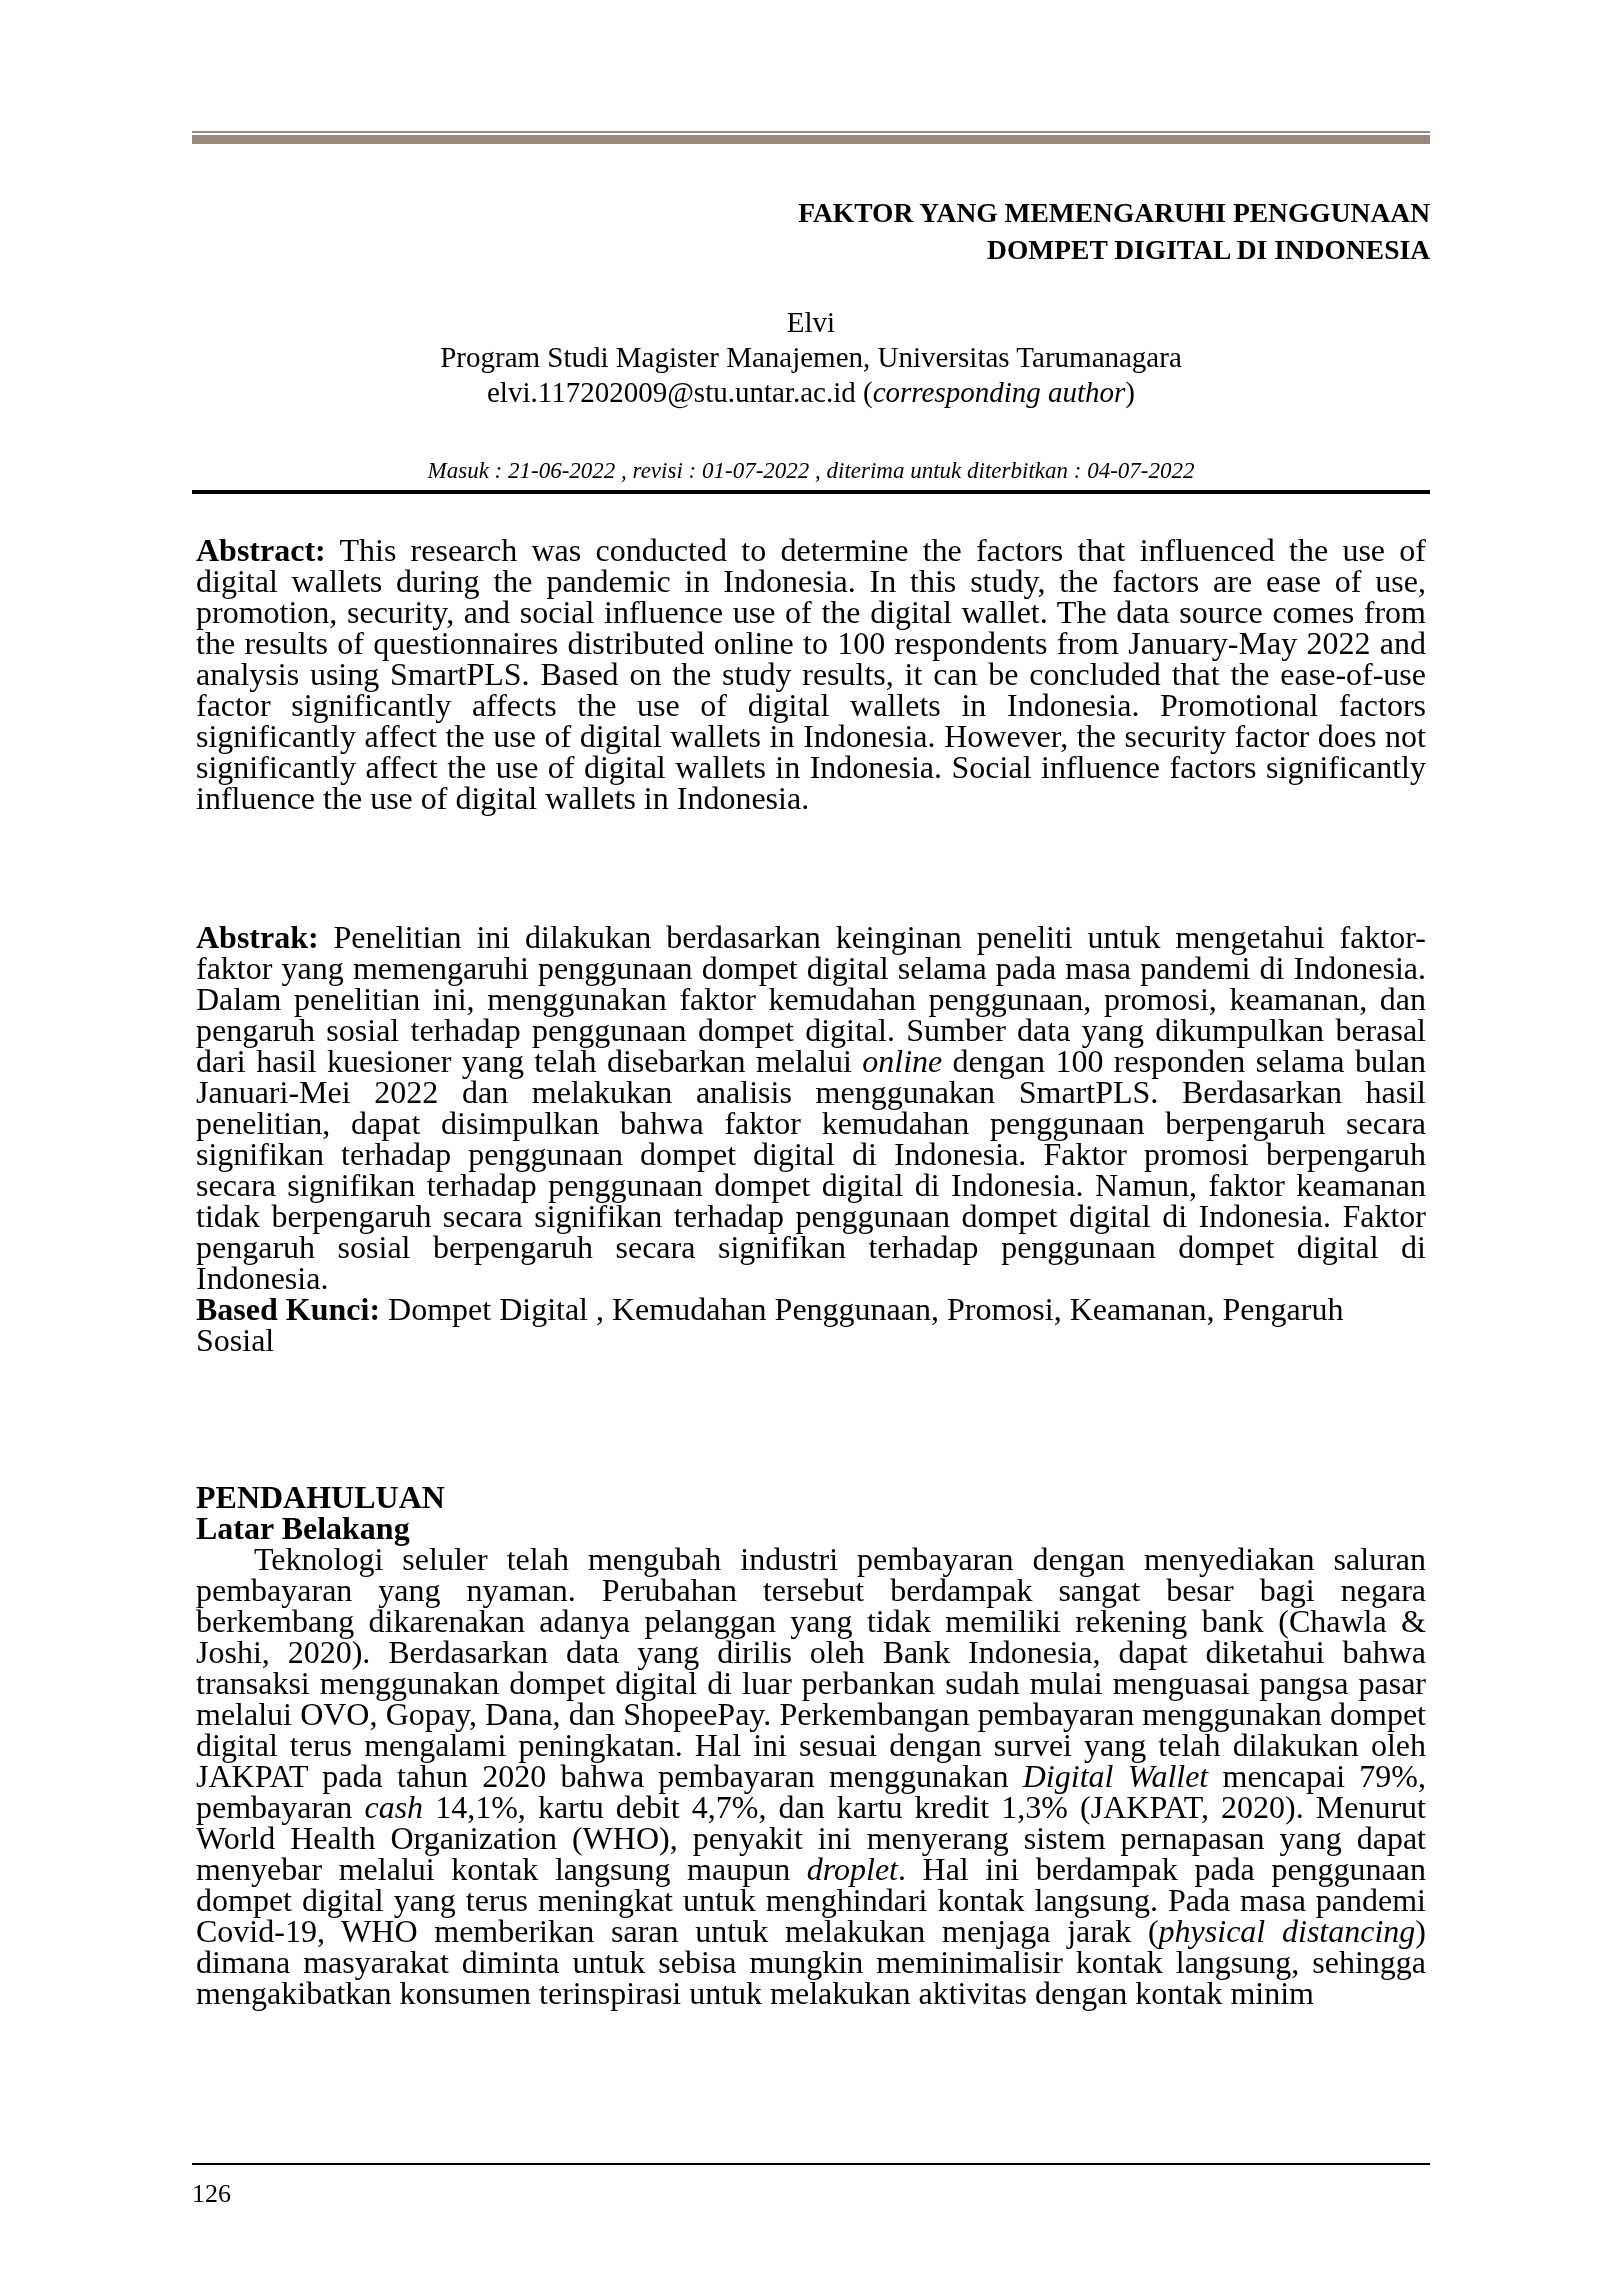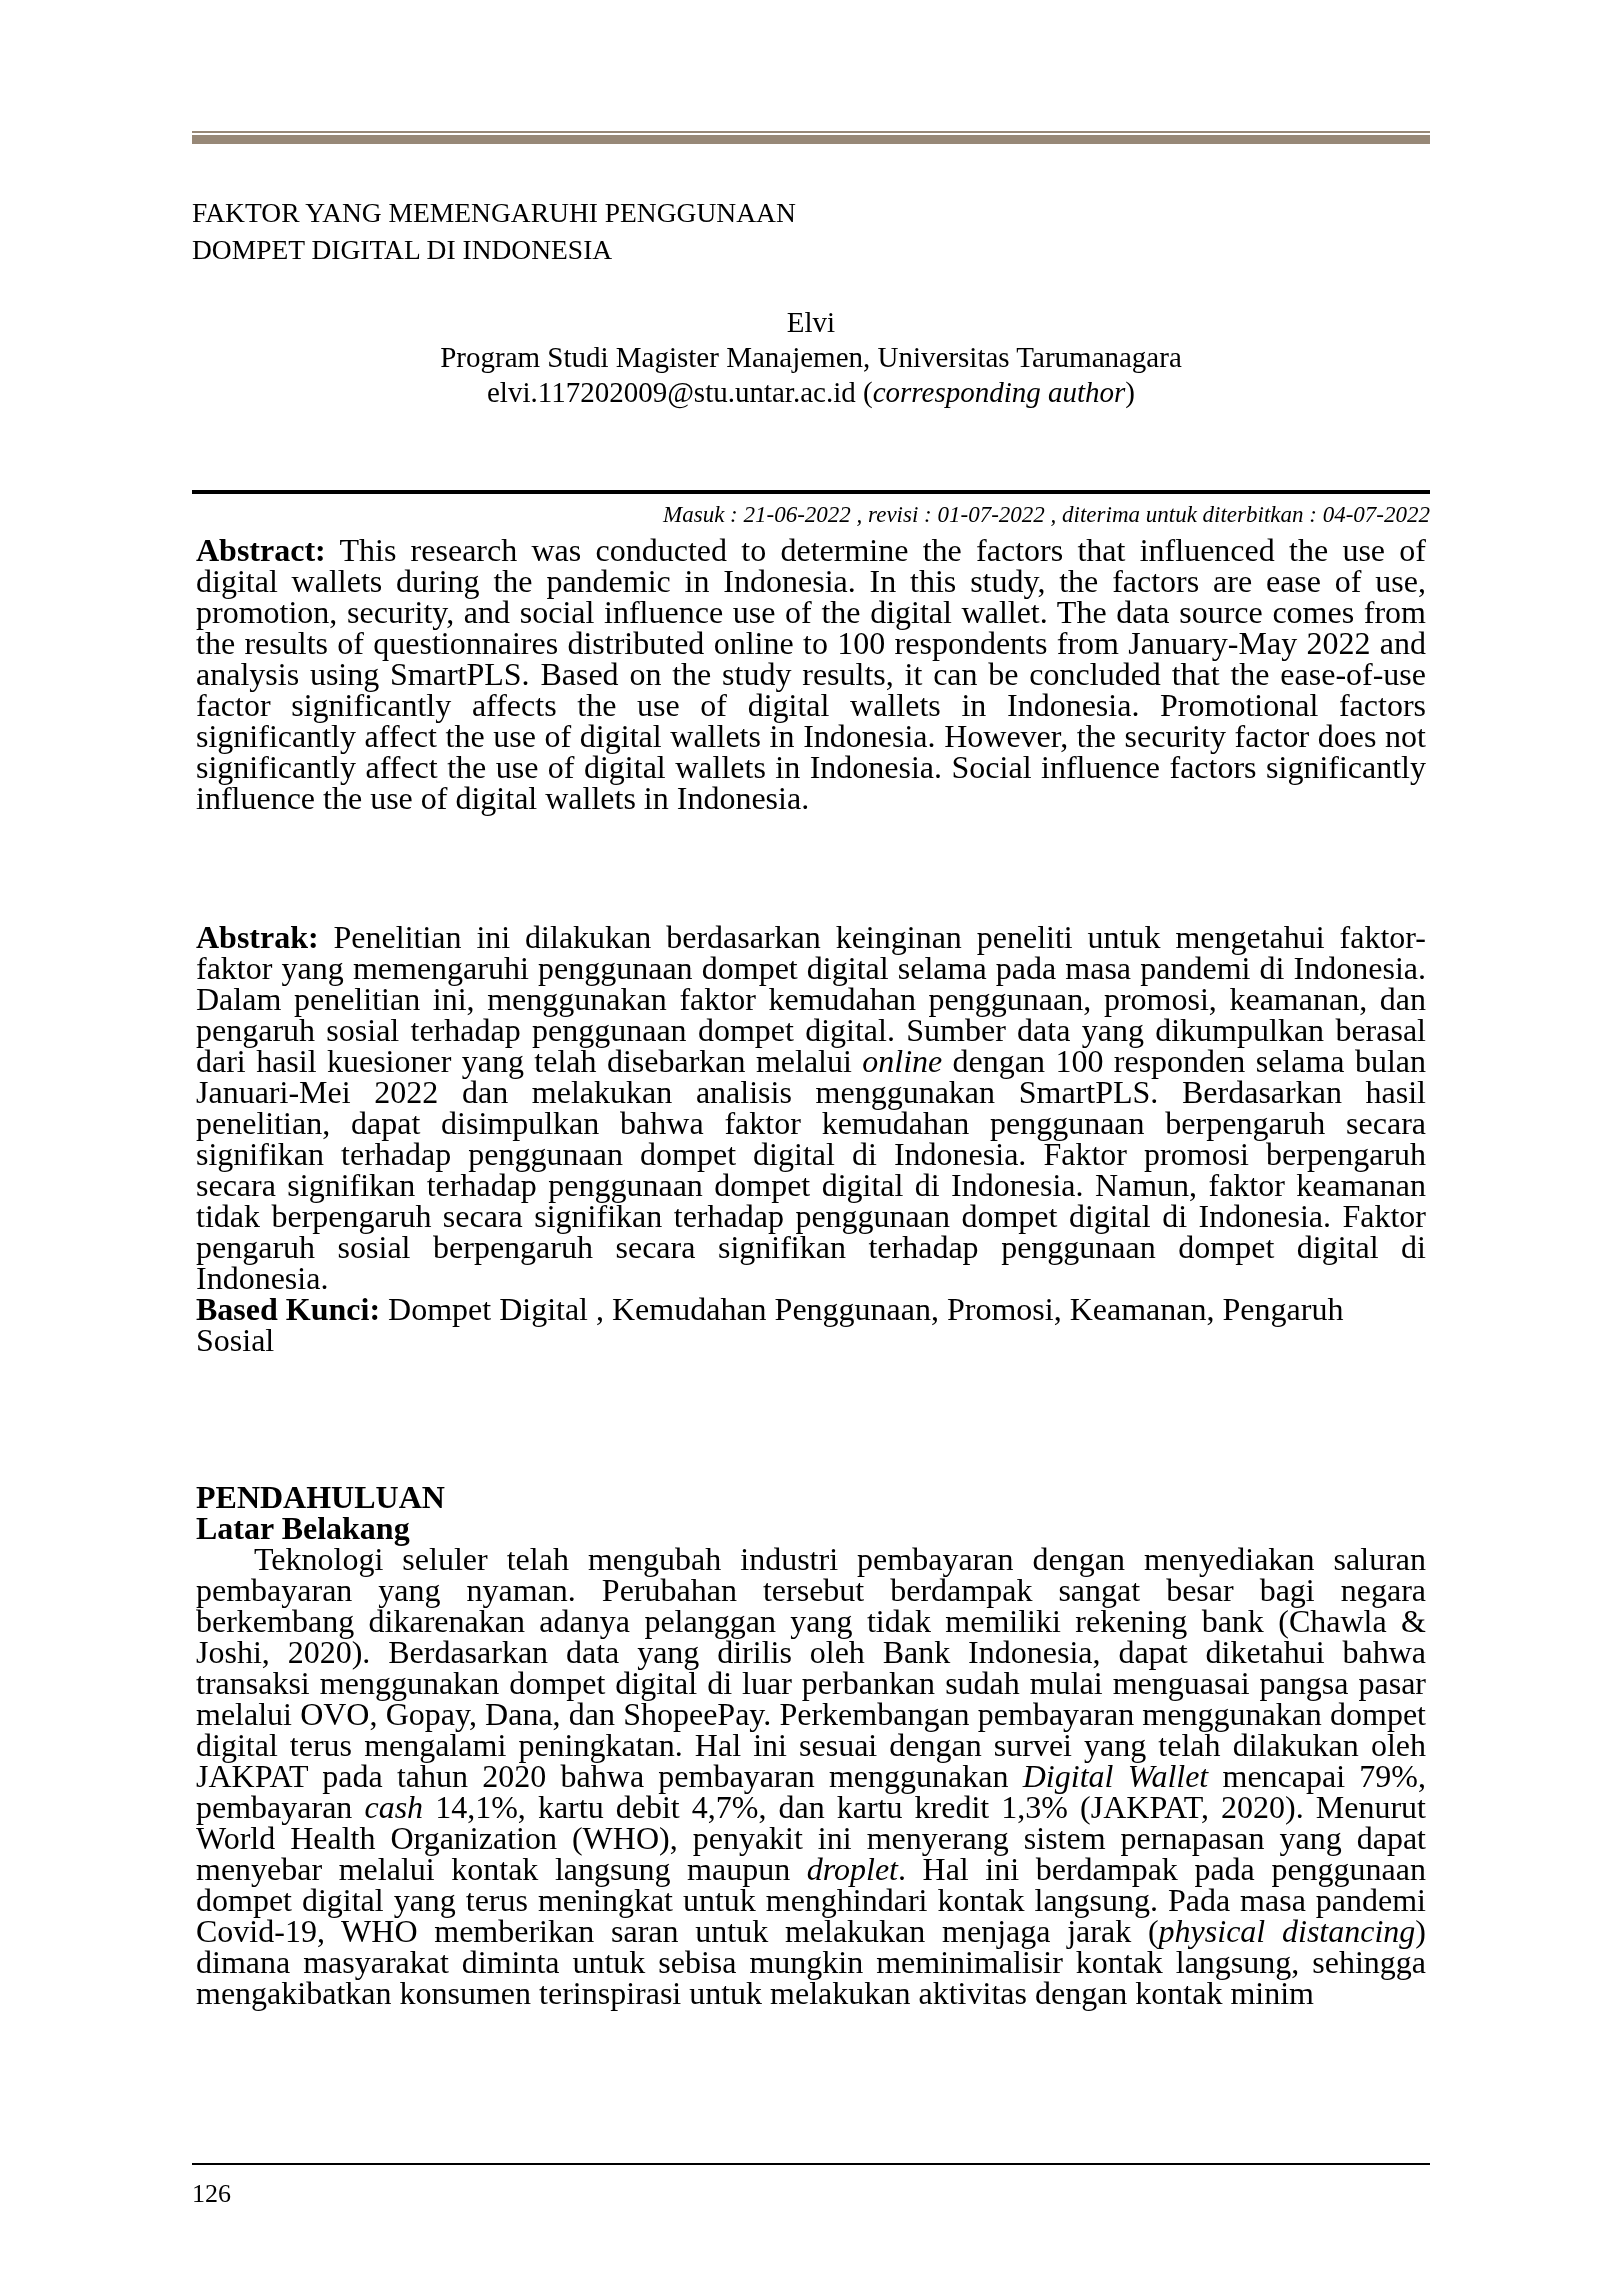--- a/index.html
+++ b/index.html
@@ -1,25 +1,25 @@
 <!DOCTYPE html>
 <html style="font-size:10.5px"><head>
 <meta charset="utf-8">
 <style>
   html, body { margin: 0; padding: 0; background: #ffffff; }
   body { width: 1623px; height: 2295px; position: relative; overflow: hidden;
          font-family: "Liberation Serif", "DejaVu Serif", serif; color: #000; }
   .bar-thin { position: absolute; left: 192px; width: 1238px; top: 131px; height: 2px; background: #978877; }
   .bar-thick { position: absolute; left: 192px; width: 1238px; top: 135px; height: 8.5px; background: #978877; }
-  .title { position: absolute; left: 192px; width: 1238px; top: 194px; text-align: left;
-           font-weight: normal; font-size: 27.5px; line-height: 37px; }
+  .title { position: absolute; left: 192px; width: 1238px; top: 194px; text-align: right;
+           font-weight: bold; font-size: 27.5px; line-height: 37px; }
   .author-block { position: absolute; left: 192px; width: 1238px; top: 305px; text-align: center;
            font-size: 29px; line-height: 35px; }
-  .dates { position: absolute; left: 192px; width: 1238px; top: 458px; text-align: right;
-           font-style: italic; font-size: 23px; line-height: 26px; margin-top: 44px; }
+  .dates { position: absolute; left: 192px; width: 1238px; top: 458px; text-align: center;
+           font-style: italic; font-size: 23px; line-height: 26px; }
   .rule-top { position: absolute; left: 192px; width: 1238px; top: 490px; height: 3.9px; background: #000; }
   .body { position: absolute; left: 196px; width: 1230px; font-size: 32px; line-height: 31px; }
   .just { text-align: justify; text-align-last: left; }
   .abstract { top: 535px; }
   .abstrak { top: 922px; }
   .intro { top: 1482px; }
   p { margin: 0; }
   b { font-weight: bold; }
   .indent { text-indent: 58px; }
   .rule-bottom { position: absolute; left: 192px; width: 1238px; top: 2163px; height: 2px; background: #000; }

